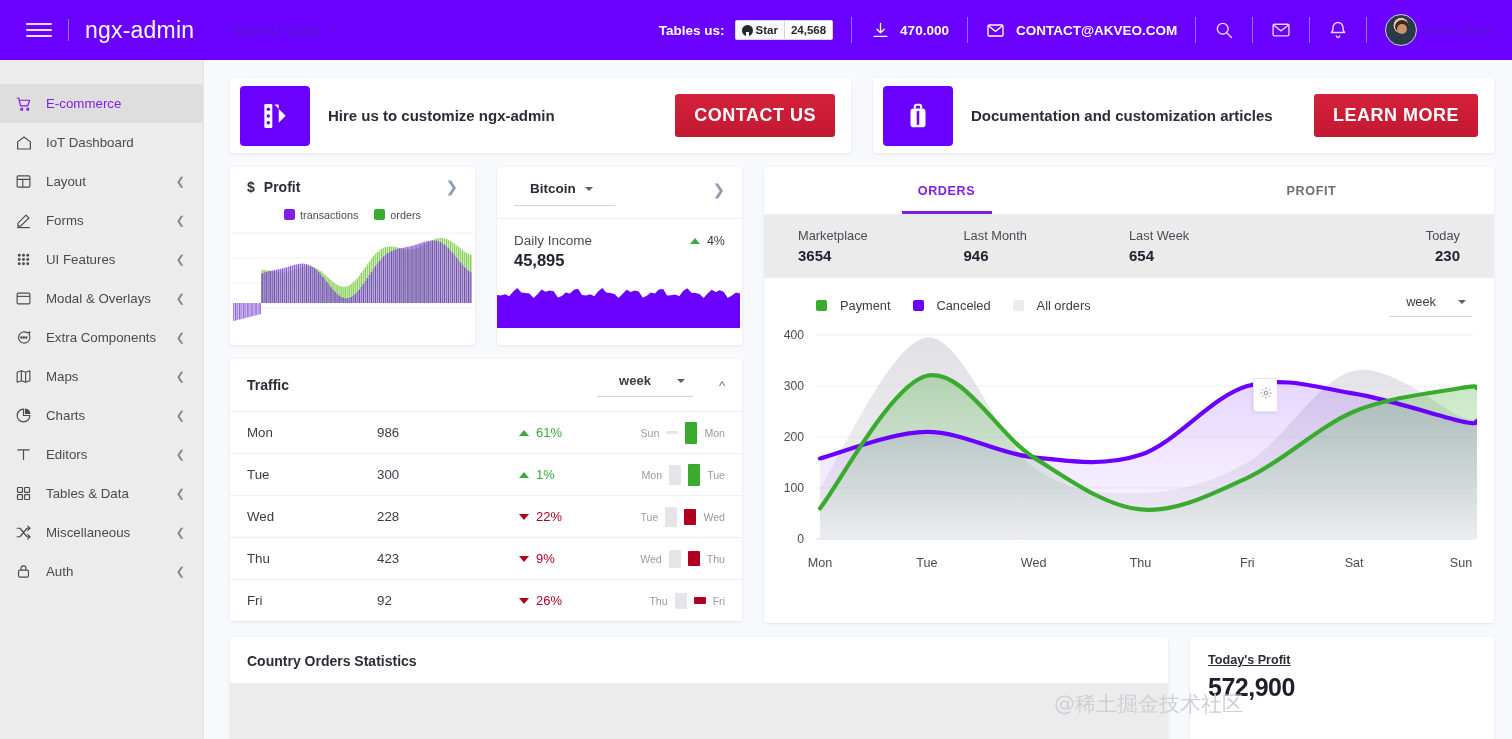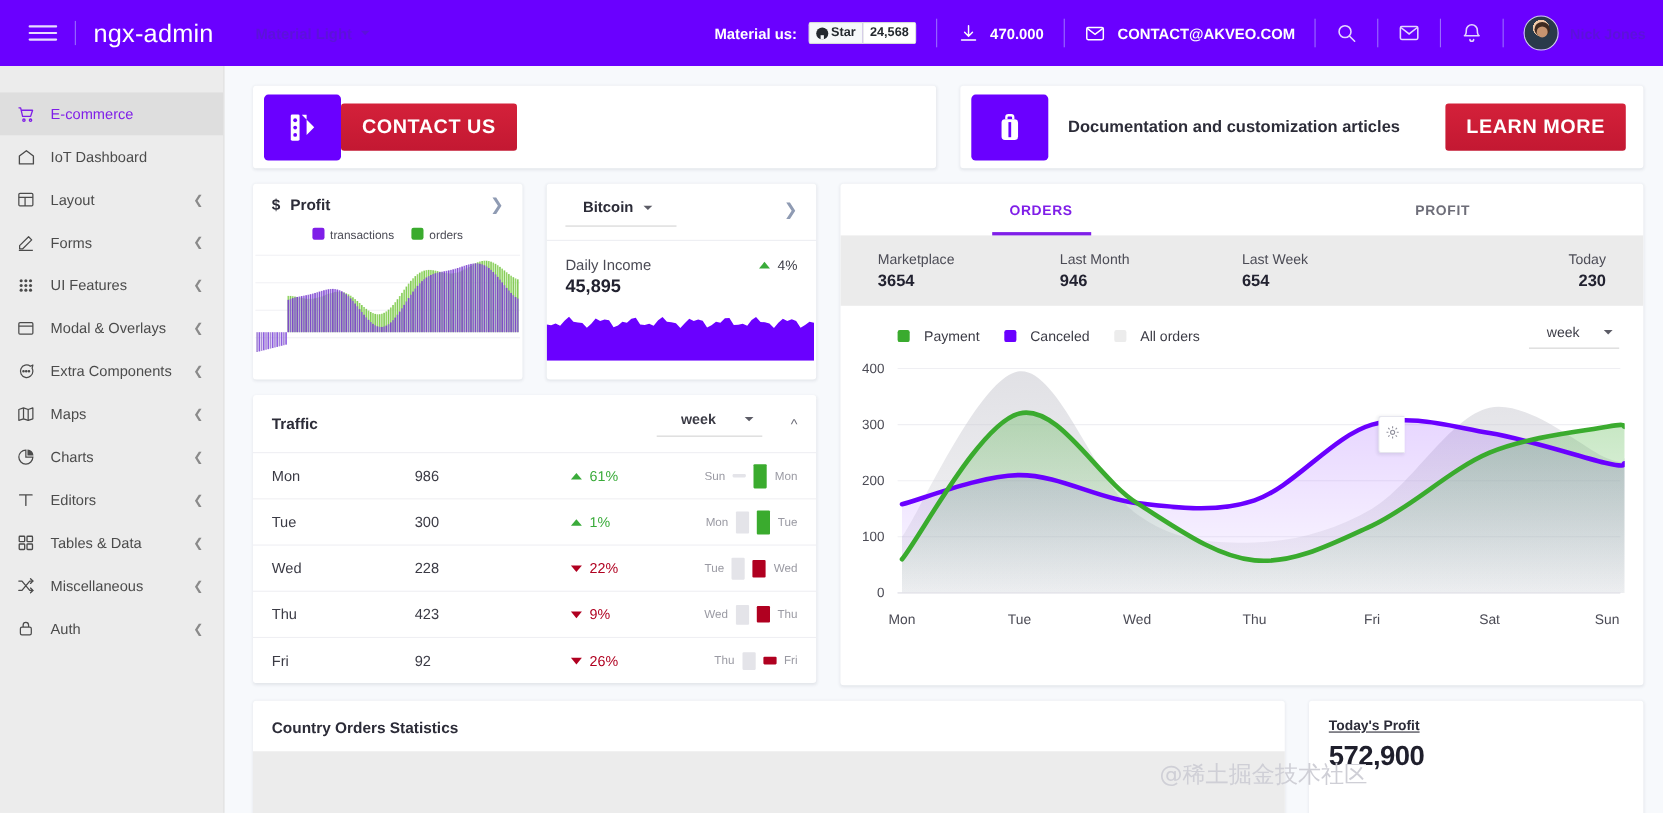--- a/index.html
+++ b/index.html
@@ -186,21 +186,21 @@
     </div>
     <div class="hdr-divider"></div>
     <div class="brand">ngx-admin</div>
 
     <div class="theme-select">
       <span>Material Light</span>
       <span class="chev-d"></span>
     </div>
 
     <div class="hdr-right">
-      <span class="support-label">Material us:</span>
+      <span class="support-label">Tables us:</span>
       <div class="gh-badge">
         <div class="gh-star">
           <span class="gh-dot"></span>
           <span>Star</span>
         </div>
         <div class="gh-count">24,568</div>
       </div>
 
       <div class="vsep"></div>
 
@@ -415,20 +415,21 @@
       <div class="banner card">
         <div class="banner-ico">
           <svg width="32" height="32" viewBox="0 0 24 24" fill="#fff">
             <rect x="4" y="3" width="6" height="18" rx="1"></rect>
             <circle cx="7" cy="7" r="1.3" fill="#6a00ff"></circle>
               <circle cx="7" cy="12" r="1.3" fill="#6a00ff"></circle>
               <circle cx="7" cy="17" r="1.3" fill="#6a00ff"></circle>
             <path d="M11.5 3.3L20 11.8 14.8 17V3.3z"></path>
           </svg>
         </div>
+        <div class="banner-text">Hire us to customize ngx-admin</div>
         <button class="btn-red">CONTACT US</button>
       </div>
 
       <div class="banner card">
         <div class="banner-ico">
           <svg width="30" height="30" viewBox="0 0 24 24" fill="#fff">
             <rect x="6" y="6" width="12" height="15" rx="2.5"></rect>
             <path d="M9.5 6V4.5A1.5 1.5 0 0 1 11 3h2a1.5 1.5 0 0 1 1.5 1.5V6" fill="none" stroke="#fff" stroke-width="1.7"></path>
             <rect x="11" y="8" width="2" height="11" fill="#6a00ff"></rect>
           </svg>

